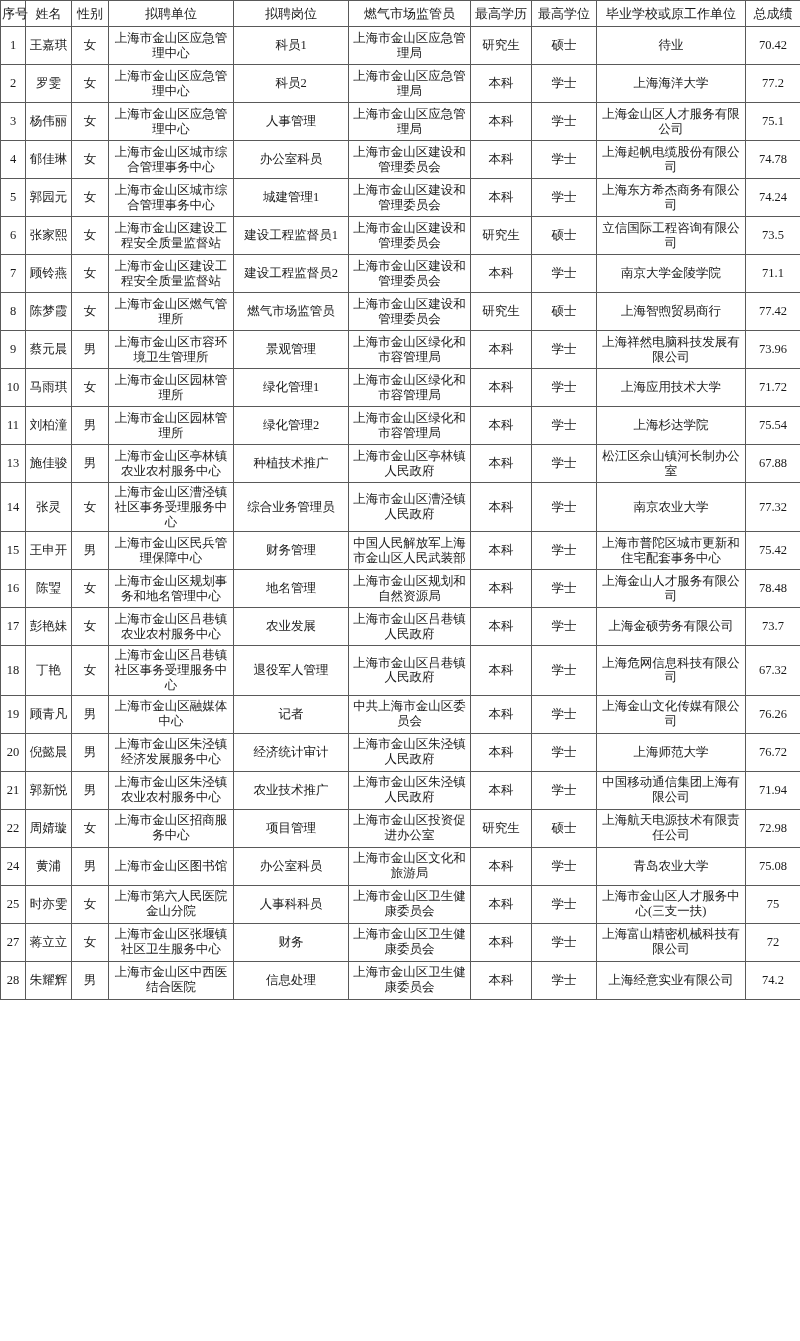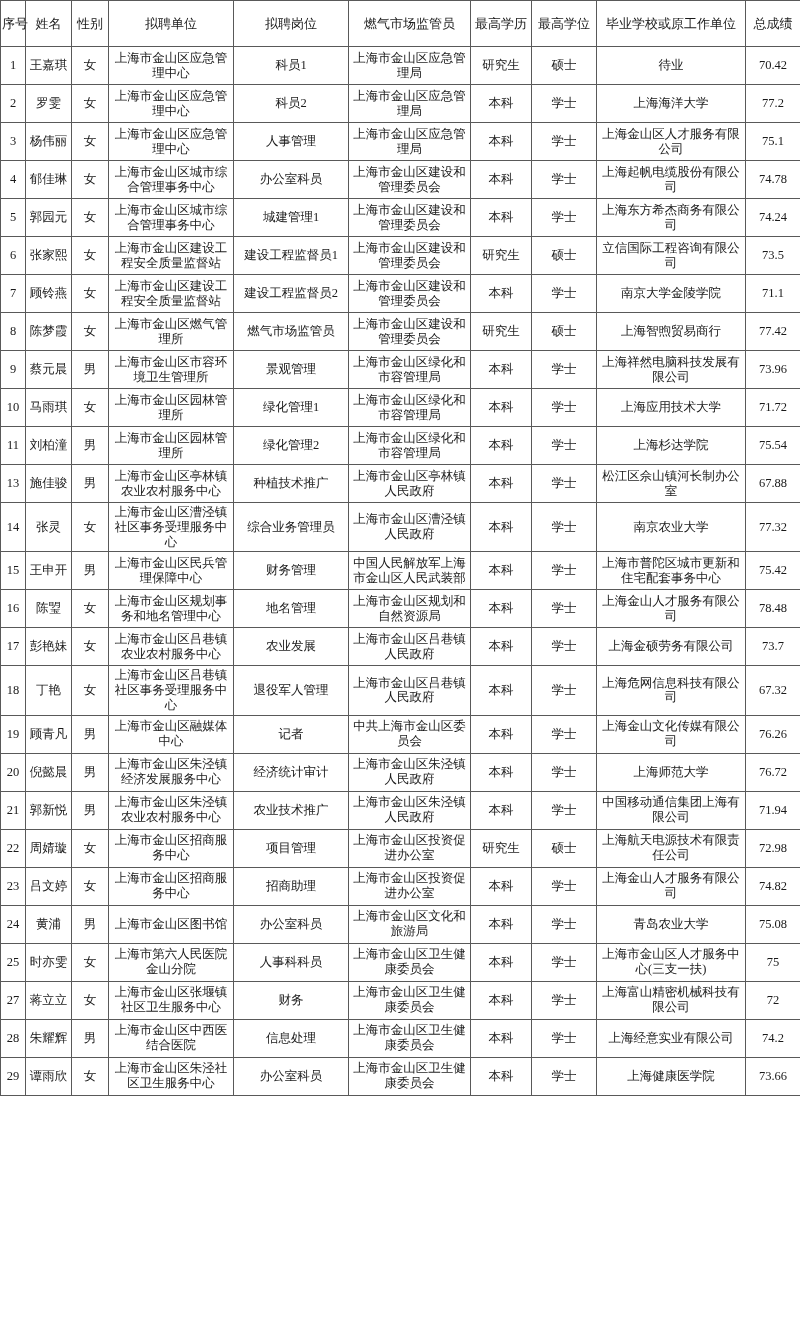--- a/index.html
+++ b/index.html
@@ -19,21 +19,21 @@
   #recruit-table td,#recruit-table th{
     border:1px solid #595959;
     text-align:center;
     vertical-align:middle;
     padding:2px 2px;
     word-break:break-all;
     font-weight:normal;
   }
   #recruit-table thead th{
     height:23px;
-    padding:11px 1px;
+    padding:1px 1px;
     white-space:nowrap;
     font-size:13px;
   }
   
   .c-idx{width:25px;}
   .c-name{width:46px;}
   .c-sex{width:37px;}
   .c-unit{width:125px;}
   .c-post{width:115px;}
   .c-dept{width:122px;}
@@ -321,32 +321,20 @@
         <td>女</td>
         <td>上海市金山区招商服务中心</td>
         <td>项目管理</td>
         <td>上海市金山区投资促进办公室</td>
         <td>研究生</td>
         <td>硕士</td>
         <td>上海航天电源技术有限责任公司</td>
         <td class="cell-num">72.98</td>
       </tr>
       <tr>
-        <td class="cell-num">23</td>
-        <td>吕文婷</td>
-        <td>女</td>
-        <td>上海市金山区招商服务中心</td>
-        <td>招商助理</td>
-        <td>上海市金山区投资促进办公室</td>
-        <td>本科</td>
-        <td>学士</td>
-        <td>上海金山人才服务有限公司</td>
-        <td class="cell-num">74.82</td>
-      </tr>
-      <tr>
         <td class="cell-num">24</td>
         <td>黄浦</td>
         <td>男</td>
         <td>上海市金山区图书馆</td>
         <td>办公室科员</td>
         <td>上海市金山区文化和旅游局</td>
         <td>本科</td>
         <td>学士</td>
         <td>青岛农业大学</td>
         <td class="cell-num">75.08</td>
@@ -379,27 +367,15 @@
         <td class="cell-num">28</td>
         <td>朱耀辉</td>
         <td>男</td>
         <td>上海市金山区中西医结合医院</td>
         <td>信息处理</td>
         <td>上海市金山区卫生健康委员会</td>
         <td>本科</td>
         <td>学士</td>
         <td>上海经意实业有限公司</td>
         <td class="cell-num">74.2</td>
-      </tr>
-      <tr>
-        <td class="cell-num">29</td>
-        <td>谭雨欣</td>
-        <td>女</td>
-        <td>上海市金山区朱泾社区卫生服务中心</td>
-        <td>办公室科员</td>
-        <td>上海市金山区卫生健康委员会</td>
-        <td>本科</td>
-        <td>学士</td>
-        <td>上海健康医学院</td>
-        <td class="cell-num">73.66</td>
       </tr>
     </tbody>
 </table>
 
 </body></html>

